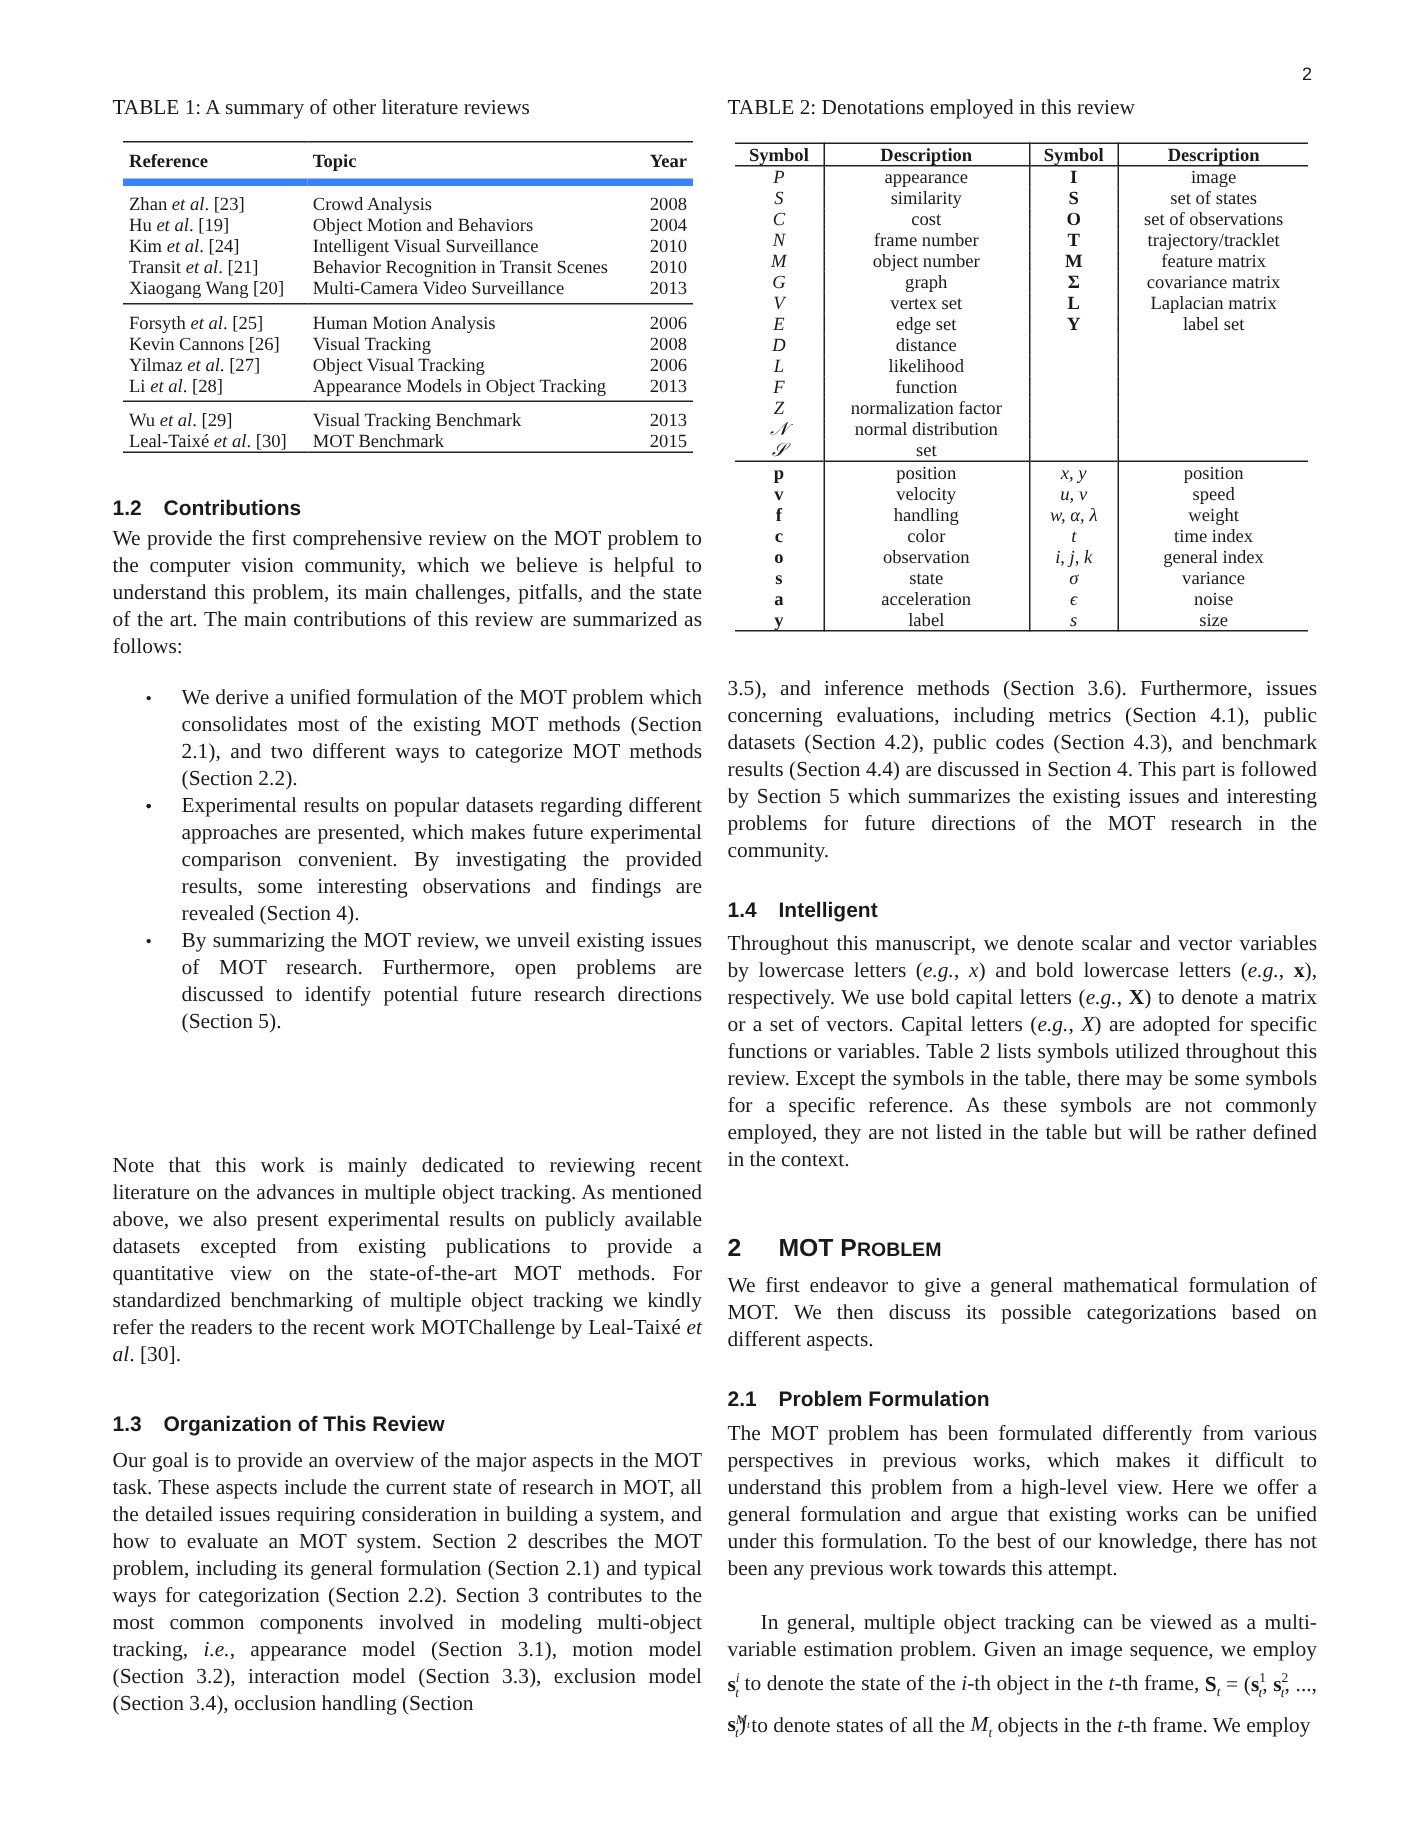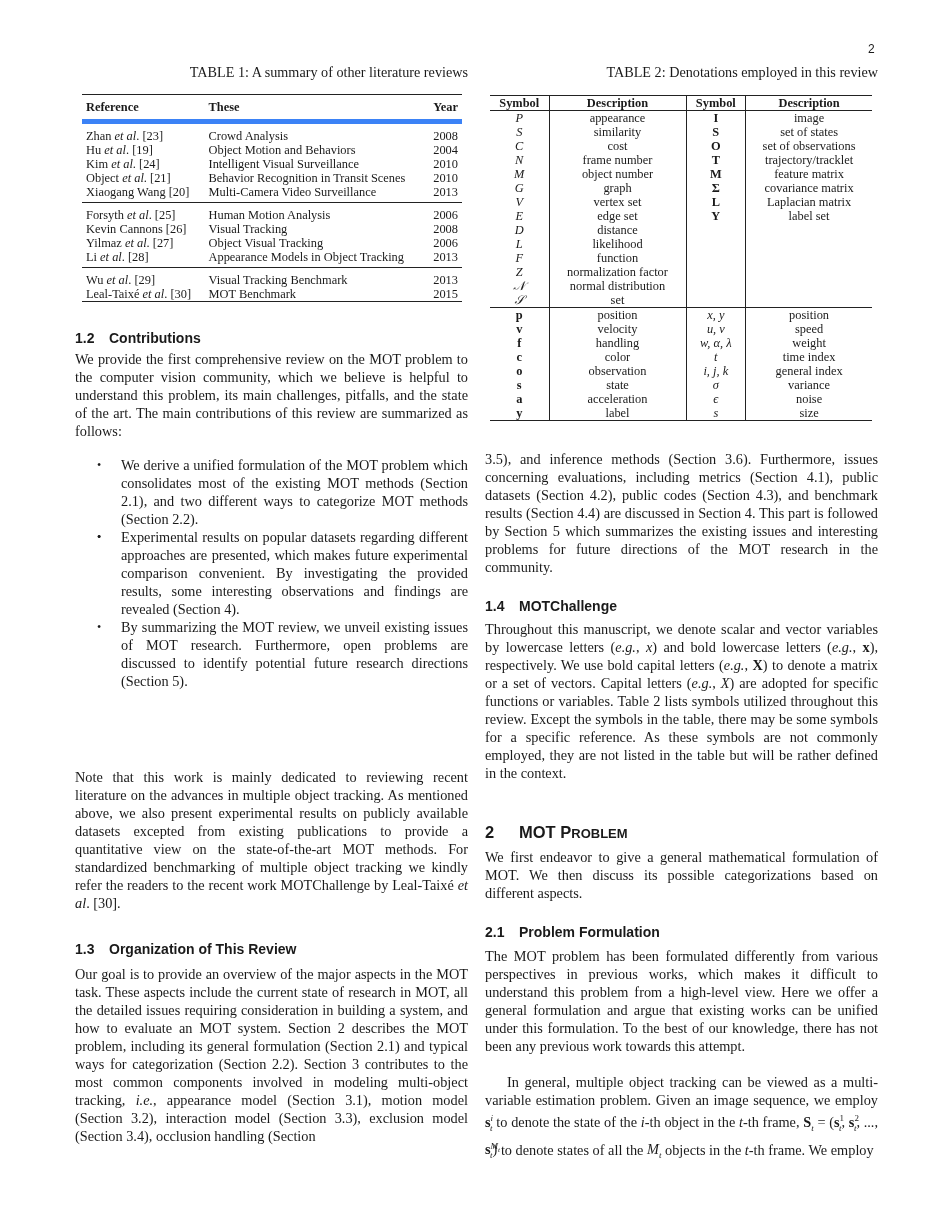--- a/index.html
+++ b/index.html
@@ -2,21 +2,21 @@
 <html><head>
 <meta charset="utf-8">
 <style>
   html, body { margin: 0; padding: 0; background: #ffffff; }
   body {
     width: 952px; height: 1232px; position: relative; overflow: hidden;
     font-family: "Liberation Serif", "DejaVu Serif", serif; color: #1a1a1a;
   }
   .page-num { position: absolute; left: 868px; top: 42px; font-family: "Liberation Sans", sans-serif; font-size: 12px; }
 
-  .caption { text-align: right; font-size: 14.2px; line-height: 18px; }
+  .caption { text-align: left; font-size: 14.2px; line-height: 18px; }
 
   
   .t1 { position: absolute; left: 82px; top: 94px; width: 380px; border-collapse: collapse; font-size: 12.4px; line-height: 14px; }
   .t1 th { font-weight: bold; text-align: left; padding: 5px 4px 5px 4px; }
   .t1 td { padding: 0 4px; text-align: left; white-space: nowrap; }
   .t1 .top-rule { border-top: 1.4px solid #222; }
   .t1 .hdr th { border-bottom: 5px solid #3b82f6; }
   .t1 .grp-start td { padding-top: 5px; }
   .t1 .grp-end td { padding-bottom: 3px; border-bottom: 1px solid #222; }
   .t1 .last td { border-bottom: 1.4px solid #222; }
@@ -49,42 +49,42 @@
 <body>
 
 <div class="page-num">2</div>
 
 <div class="caption" style="position:absolute;left:75px;top:63px;width:393px;">TABLE 1: A summary of other literature reviews</div>
 
 <table class="t1" id="t1">
   <thead>
     <tr class="hdr top-rule">
       <th class="top-rule">Reference</th>
-      <th class="top-rule">These</th>
+      <th class="top-rule">Topic</th>
       <th class="top-rule yr">Year</th>
     </tr>
   </thead>
   <tbody id="t1body">
       <tr class="grp-start">
         <td><span>Zhan </span><i>et al</i><span>. [23]</span></td>
         <td>Crowd Analysis</td>
         <td class="yr">2008</td>
       </tr>
       <tr>
         <td><span>Hu </span><i>et al</i><span>. [19]</span></td>
         <td>Object Motion and Behaviors</td>
         <td class="yr">2004</td>
       </tr>
       <tr>
         <td><span>Kim </span><i>et al</i><span>. [24]</span></td>
         <td>Intelligent Visual Surveillance</td>
         <td class="yr">2010</td>
       </tr>
       <tr>
-        <td><span>Object </span><i>et al</i><span>. [21]</span></td>
+        <td><span>Transit </span><i>et al</i><span>. [21]</span></td>
         <td>Behavior Recognition in Transit Scenes</td>
         <td class="yr">2010</td>
       </tr>
       <tr class="grp-end">
         <td><span>Xiaogang Wang [20]</span><i></i><span></span></td>
         <td>Multi-Camera Video Surveillance</td>
         <td class="yr">2013</td>
       </tr>
       <tr class="grp-start">
         <td><span>Forsyth </span><i>et al</i><span>. [25]</span></td>
@@ -285,21 +285,21 @@
 <h3 style="left:75px;top:941px;">
   <span class="num">1.3</span><span>Organization of This Review</span>
 </h3>
 <p class="body" style="left:75px;top:965px;width:393px;">
   <span>Our goal is to provide an overview of the major aspects in the MOT task. These aspects include the current state of research in MOT, all the detailed issues requiring consideration in building a system, and how to evaluate an MOT system. Section 2 describes the MOT problem, including its general formulation (Section 2.1) and typical ways for categorization (Section 2.2). Section 3 contributes to the most common components involved in modeling multi-object tracking, </span><i>i.e.</i><span>, appearance model (Section 3.1), motion model (Section 3.2), interaction model (Section 3.3), exclusion model (Section 3.4), occlusion handling (Section</span>
 </p>
 
 <p class="body" style="left:485px;top:450px;width:393px;">3.5), and inference methods (Section 3.6). Furthermore, issues concerning evaluations, including metrics (Section 4.1), public datasets (Section 4.2), public codes (Section 4.3), and benchmark results (Section 4.4) are discussed in Section 4. This part is followed by Section 5 which summarizes the existing issues and interesting problems for future directions of the MOT research in the community.</p>
 
 <h3 style="left:485px;top:598px;">
-  <span class="num">1.4</span><span>MOTChallenge</span>
+  <span class="num">1.4</span><span>Intelligent</span>
 </h3>
 <p class="body" style="left:485px;top:620px;width:393px;">
   <span>Throughout this manuscript, we denote scalar and vector variables by lowercase letters (</span><i>e.g.</i><span>, </span><i>x</i><span>) and bold lowercase letters (</span><i>e.g.</i><span>, </span><b>x</b><span>), respectively. We use bold capital letters (</span><i>e.g.</i><span>, </span><b>X</b><span>) to denote a matrix or a set of vectors. Capital letters (</span><i>e.g.</i><span>, </span><i>X</i><span>) are adopted for specific functions or variables. Table 2 lists symbols utilized throughout this review. Except the symbols in the table, there may be some symbols for a specific reference. As these symbols are not commonly employed, they are not listed in the table but will be rather defined in the context.</span>
 </p>
 
 <h2 style="left:485px;top:823px;">
   <span class="num">2</span><span>MOT P</span><span class="sc">ROBLEM</span>
 </h2>
 <p class="body" style="left:485px;top:848px;width:393px;">We first endeavor to give a general mathematical formulation of MOT. We then discuss its possible categorizations based on different aspects.</p>
 

